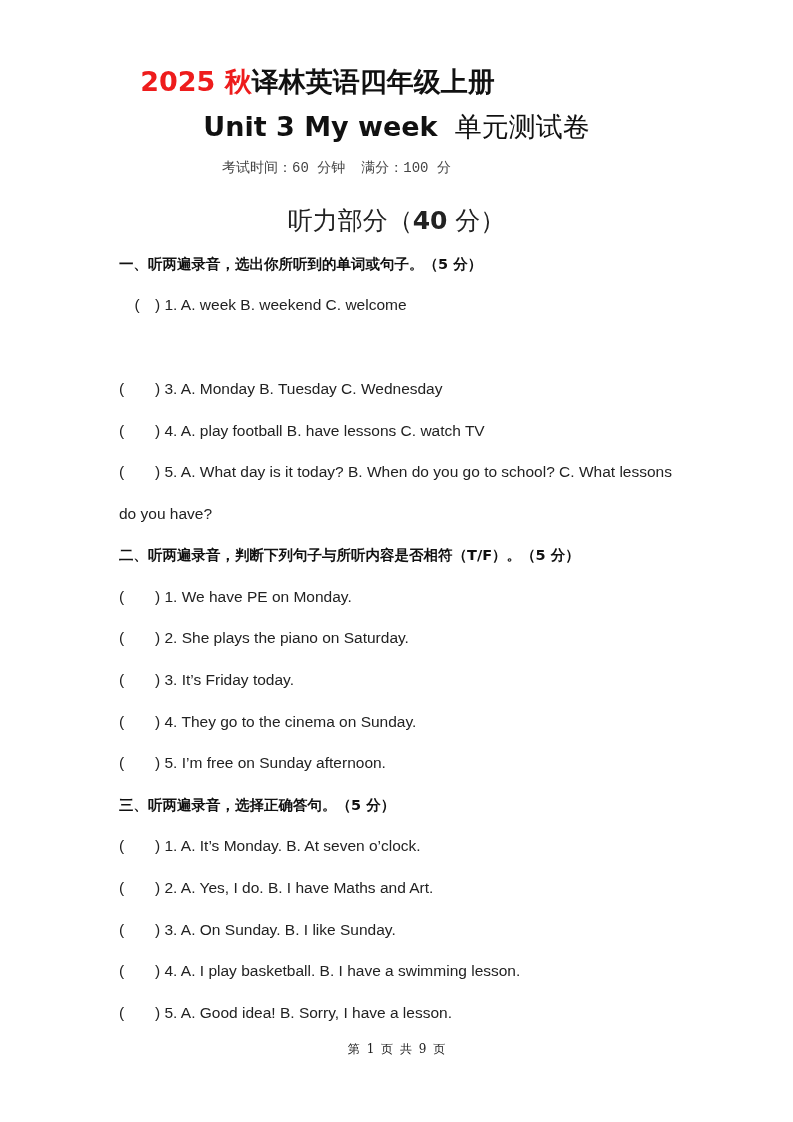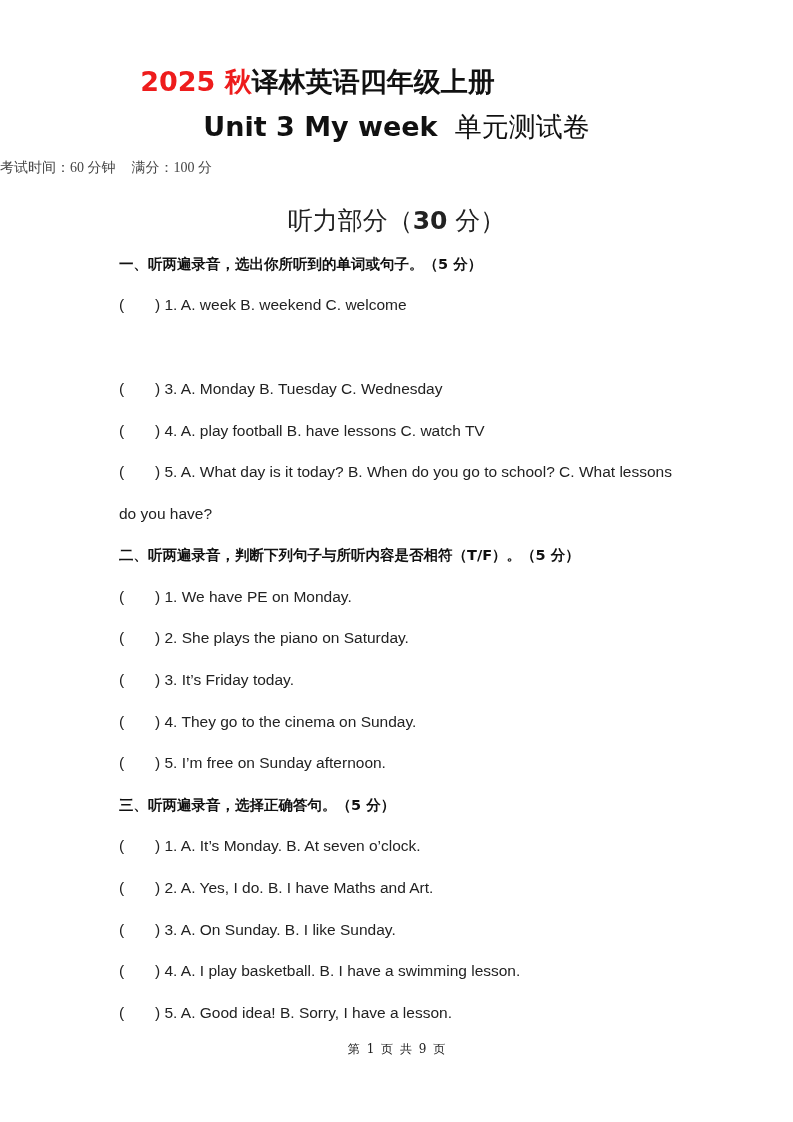--- a/index.html
+++ b/index.html
@@ -4,22 +4,22 @@
   <style>
     html, body { margin: 0; padding: 0; background: #ffffff; }
     body { width: 793px; height: 1122px; position: relative; overflow: hidden; color: #1a1a1a; }
     .page { position: absolute; left: 0; top: 0; width: 793px; height: 1122px; }
     .title1 { position: absolute; top: 64px; left: 0; width: 635px; text-align: center;
       font-family: "DejaVu Sans", sans-serif; font-weight: bold; font-size: 27px; line-height: 36px; color: #111; letter-spacing: 0px; }
     .title1 .red { color: #ee1c1c; }
     .title2 { position: absolute; top: 108px; left: 0; width: 793px; text-align: center;
       font-family: "DejaVu Sans", sans-serif; font-size: 27px; line-height: 38px; color: #111; }
     .title2 .en { font-weight: bold; }
-    .meta { position: absolute; top: 158px; left: 0; width: 673px; text-align: left;
-      font-family: Liberation Serif, serif; font-size: 14px; line-height: 20px; color: #444; }
+    .meta { position: absolute; top: 158px; left: 0; width: 673px; text-align: center;
+      font-family: Liberation Mono, monospace; font-size: 14px; line-height: 20px; color: #444; }
     .meta .gap { display: inline-block; width: 16px; }
     .part { position: absolute; top: 204px; left: 0; width: 793px; text-align: center;
       font-family: "DejaVu Sans", sans-serif; font-size: 25px; line-height: 34px; color: #222; }
     .part .num { font-weight: bold; }
     .sec { position: absolute; left: 119px; font-family: "DejaVu Sans", sans-serif; font-weight: bold;
       font-size: 14.5px; line-height: 22px; color: #111; white-space: nowrap; }
     .q { position: absolute; left: 119px; font-family: "Liberation Sans", sans-serif; font-size: 15.5px;
       line-height: 22px; color: #222; white-space: nowrap; }
     .q .paren { display: inline-block; width: 36px; }
     .footer { position: absolute; top: 1040px; left: 0; width: 793px; text-align: center;
@@ -36,26 +36,26 @@
 
   <div class="title2">
     <span class="en">Unit 3 My week</span>&nbsp;&nbsp;<span>单元测试卷</span>
   </div>
 
   <div class="meta">
     <span>考试时间：60 分钟</span><span class="gap"></span><span>满分：100 分</span>
   </div>
 
   <div class="part">
-    <span>听力部分（</span><span class="num">30</span><span> 分）</span>
+    <span>听力部分（</span><span class="num">40</span><span> 分）</span>
   </div>
 
   <div class="sec" style="top:253px;">一、听两遍录音，选出你所听到的单词或句子。（5 分）</div>
 
-  <div class="q" style="top:294px;">
+  <div class="q" style="top:294px;text-align:center;">
     <span class="paren"><span>(</span></span><span>)</span> <span>1. A. week B. weekend C. welcome</span>
   </div>
   <div class="q" style="top:378px;">
     <span class="paren"><span>(</span></span><span>)</span> <span>3. A. Monday B. Tuesday C. Wednesday</span>
   </div>
   <div class="q" style="top:420px;">
     <span class="paren"><span>(</span></span><span>)</span> <span>4. A. play football B. have lessons C. watch TV</span>
   </div>
   <div class="q" style="top:461px;">
     <span class="paren"><span>(</span></span><span>)</span> <span>5. A. What day is it today? B. When do you go to school? C. What lessons</span>

